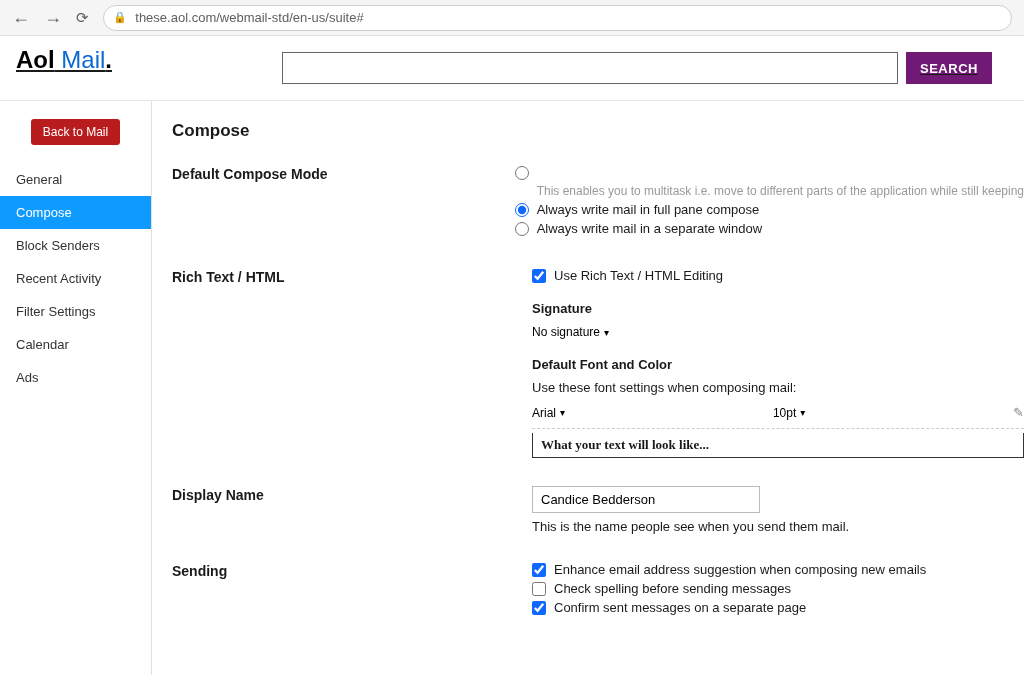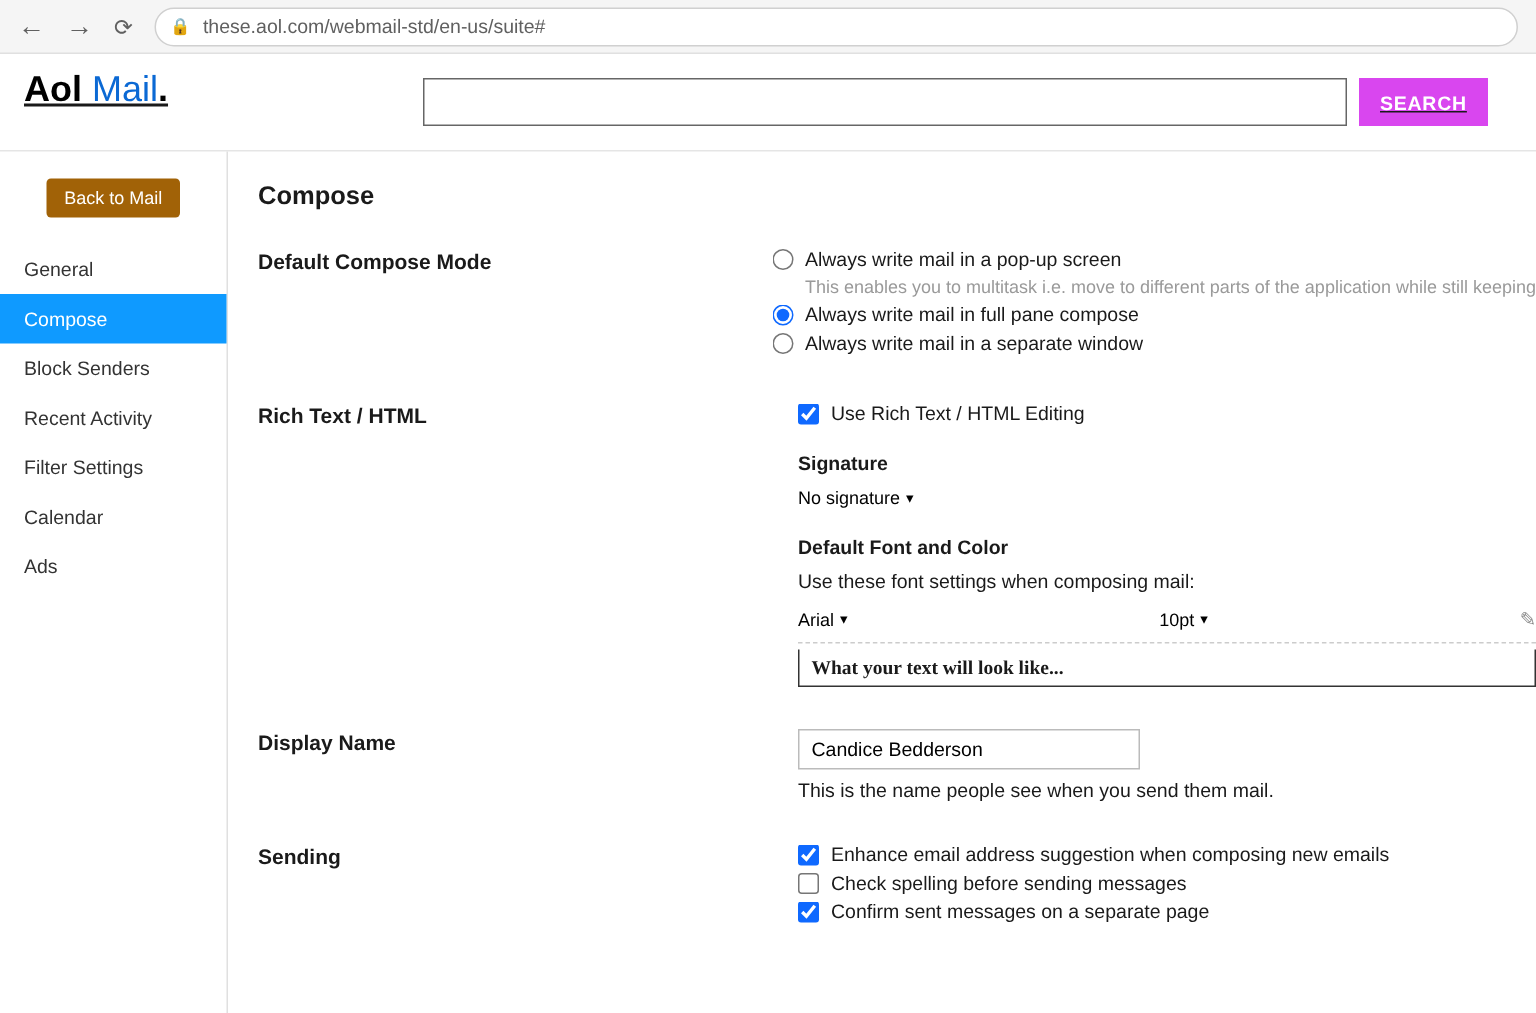--- a/index.html
+++ b/index.html
@@ -9,25 +9,25 @@
 .reload { color: #606060; font-size: 15px; cursor: pointer; }
 .url-bar { flex: 1; display: flex; align-items: center; background: #fff; border: 1px solid #d0d0d0; border-radius: 14px; height: 26px; padding: 0 10px; gap: 8px; color: #606060; font-size: 13px; }
 .lock { font-size: 11px; color: #606060; }
 .header { display: flex; padding: 10px 16px 10px 16px; height: 64px; text-decoration: underline; }
 .logo { font-size: 24px; font-weight: bold; white-space: nowrap; }
 .logo .aol { color: #000; }
 .logo .mail { color: #0b69d4; font-weight: normal; }
 .spacer { flex: 0 0 170px; }
 .search-wrap { display: flex; align-items: center; flex: 1; gap: 8px; }
 .search-box { flex: 1; max-width: 616px; height: 32px; border: 1px solid #666; background: #fff; }
-.search-btn { height: 32px; padding: 0 14px; background: #d946ef; color: #fff; border: none; font-weight: bold; font-size: 13px; cursor: pointer; letter-spacing: 0.5px; }
+.search-btn { height: 32px; padding: 0 14px; background: #701a75; color: #fff; border: none; font-weight: bold; font-size: 13px; cursor: pointer; letter-spacing: 0.5px; }
 .divider { border-top: 1px solid #e5e5e5; }
 .layout { display: flex; }
 .sidebar { width: 152px; padding-top: 12px; border-right: 1px solid #e0e0e0; min-height: 580px; }
-.back-btn { display: block; margin: 6px auto 18px auto; background: #a16207; color: #fff; border: none; border-radius: 3px; padding: 6px 12px; font-size: 12px; cursor: pointer; }
+.back-btn { display: block; margin: 6px auto 18px auto; background: #b91c1c; color: #fff; border: none; border-radius: 3px; padding: 6px 12px; font-size: 12px; cursor: pointer; }
 .nav-item { padding: 9px 16px; font-size: 13px; color: #333; cursor: pointer; }
 .nav-item.active { background: #0f9aff; color: #fff; }
 .content { flex: 1; padding: 20px 0 30px 20px; overflow: hidden; }
 .page-title { font-size: 17px; font-weight: bold; margin-bottom: 24px; }
 .section { display: flex; margin-bottom: 28px; }
 .sec-label { width: 360px; font-weight: bold; font-size: 14px; padding-top: 1px; }
 .sec-body { flex: 1; font-size: 13px; }
 .opt-row { display: flex; align-items: flex-start; gap: 8px; margin-bottom: 4px; }
 .opt-row input[type=radio], .opt-row input[type=checkbox] { width: 14px; height: 14px; margin-top: 1px; accent-color: #0f69ff; }
 .help-text { color: #9a9a9a; font-size: 12px; margin: 1px 0 4px 22px; white-space: nowrap; }
@@ -80,21 +80,20 @@
   </div>
 
   <div class="content">
     <div class="page-title">Compose</div>
 
     <div class="section">
       <div class="sec-label">Default Compose Mode</div>
       <div class="sec-body">
         <label class="opt-row">
           <input type="radio" name="mode" style="">
-          <span>Always write mail in a pop-up screen</span>
         </label>
         <div class="help-text">This enables you to multitask i.e. move to different parts of the application while still keeping</div>
         <label class="opt-row">
           <input type="radio" name="mode" checked="" style="">
           <span>Always write mail in full pane compose</span>
         </label>
         <label class="opt-row">
           <input type="radio" name="mode" style="">
           <span>Always write mail in a separate window</span>
         </label>

